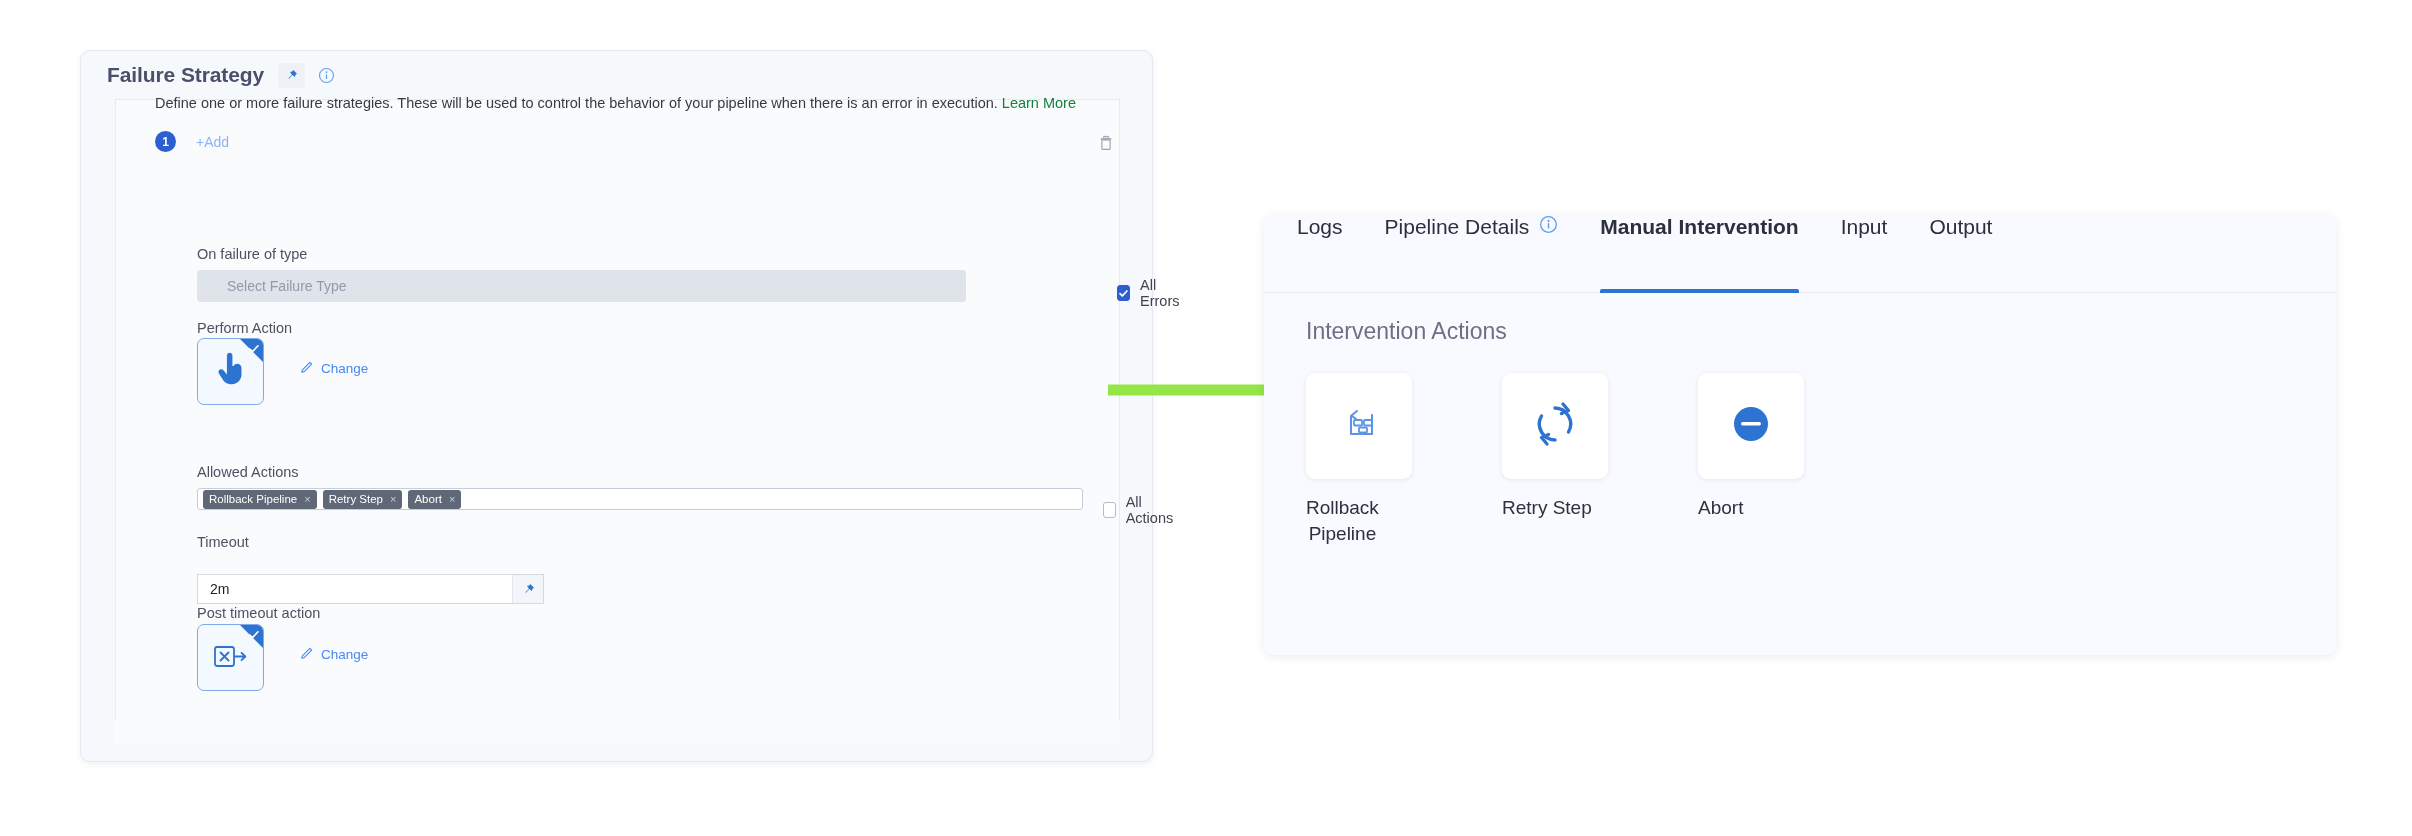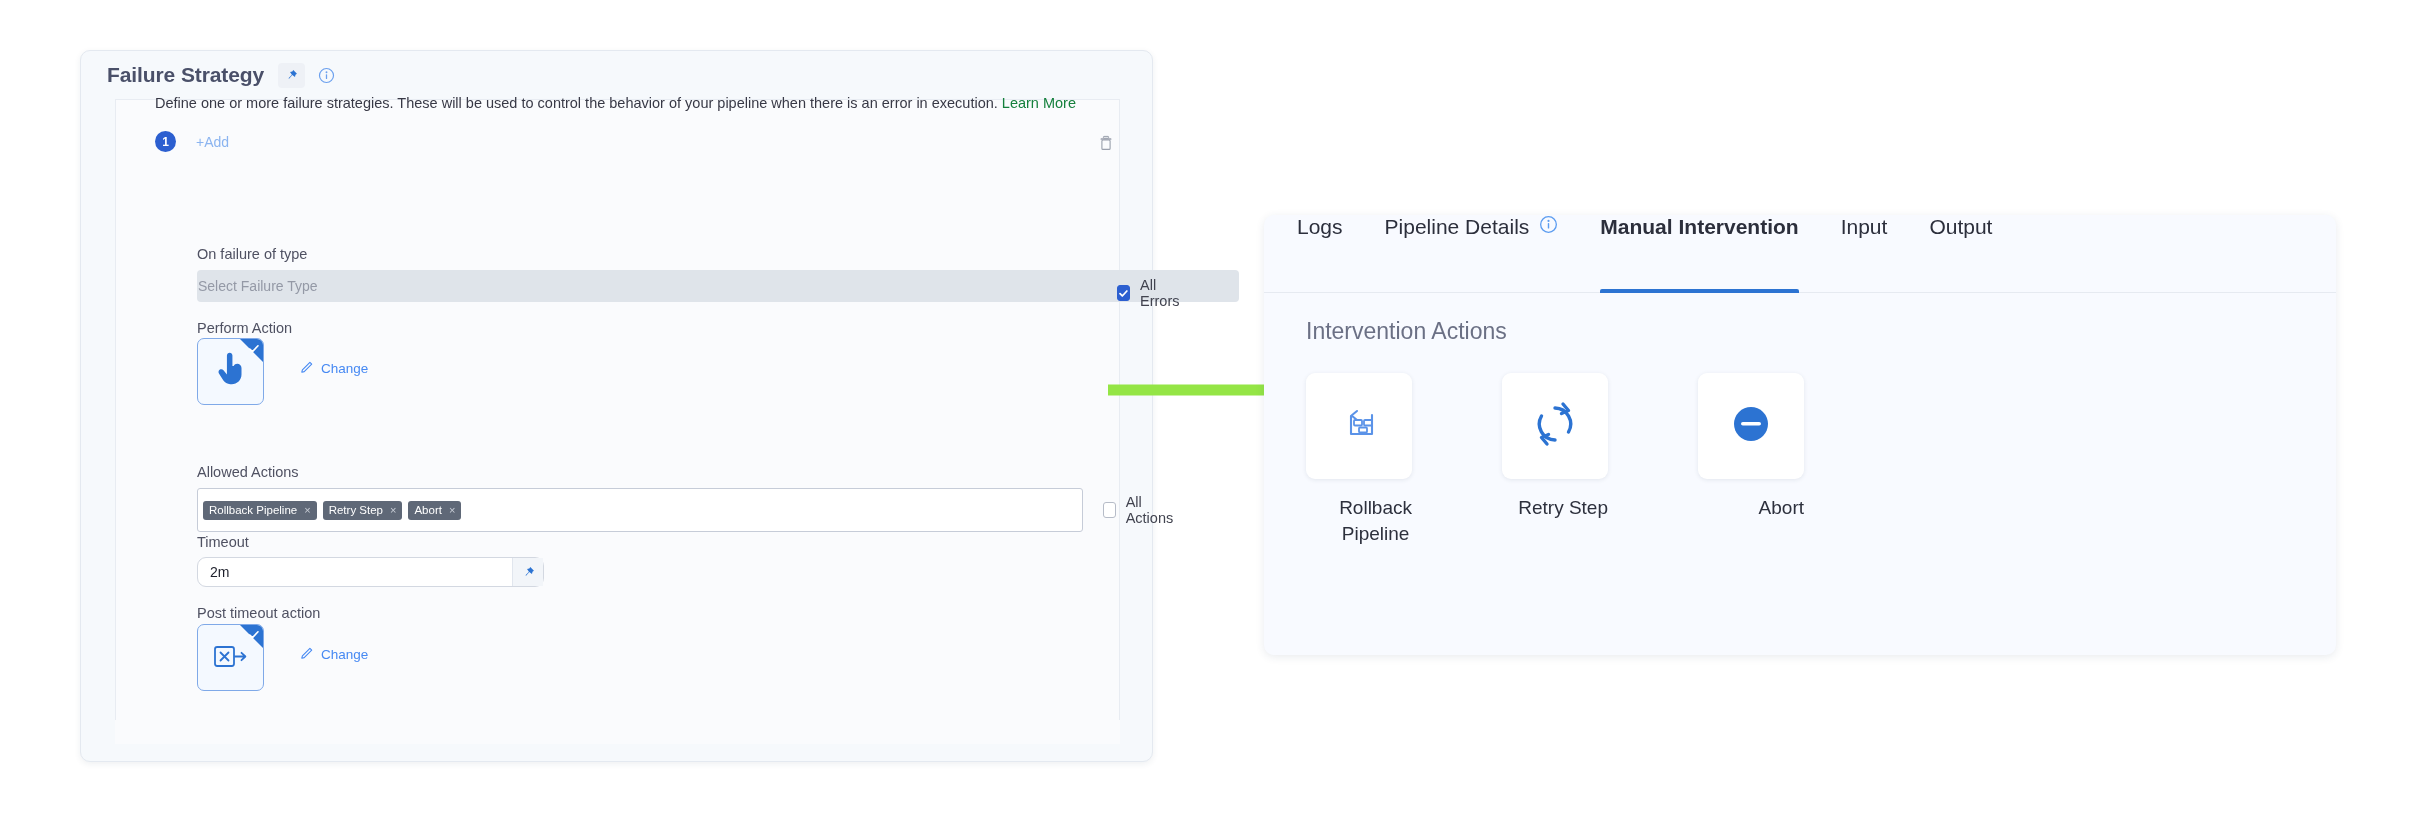--- a/index.html
+++ b/index.html
@@ -145,28 +145,28 @@
     position: absolute;
     left: 116px;
     font-size: 14.5px;
     color: #4f5162;
   }
 
   .sel-failure {
     position: absolute;
     left: 116px;
     top: 219px;
-    width: 1042px;
+    width: 769px;
     height: 32px;
     background: #dfe4ea;
     border-radius: 4px;
     box-sizing: border-box;
     display: flex;
     align-items: center;
-    padding-left: 1px;
+    padding-left: 30px;
     font-size: 14px;
     color: #9499a6;
   }
 
   .chk-row {
     position: absolute;
     display: flex;
     align-items: center;
   }
   .chk-box {
@@ -231,21 +231,21 @@
     color: #4689f3;
   }
   .change-link svg { margin-right: 7px; }
 
   
   .chips-field {
     position: absolute;
     left: 116px;
     top: 437px;
     width: 886px;
-    height: 44px;
+    height: 22px;
     background: #ffffff;
     border: 1px solid #c6ccd8;
     border-radius: 3px;
     box-sizing: border-box;
     display: flex;
     align-items: center;
     padding-left: 5px;
   }
   .chip {
     height: 19px;
@@ -262,26 +262,26 @@
   .chip-x {
     margin-left: 7px;
     font-size: 11px;
     color: #c9ced7;
   }
 
   
   .timeout-field {
     position: absolute;
     left: 116px;
-    top: 506px;
+    top: 523px;
     width: 347px;
     height: 30px;
     background: #ffffff;
     border: 1px solid #d3d8e1;
-    border-radius: 9px;
+    border-radius: 0;
     box-sizing: border-box;
     display: flex;
     align-items: center;
   }
   .timeout-val {
     flex: 1;
     padding-left: 12px;
     font-size: 14px;
     color: #1d1f2b;
   }
@@ -369,21 +369,21 @@
     position: absolute;
     left: 42px;
     top: 158px;
     display: flex;
   }
   .action-card {
     width: 106px;
     margin-right: 90px;
     display: flex;
     flex-direction: column;
-    align-items: flex-end;
+    align-items: flex-start;
   }
   .action-box {
     width: 106px;
     height: 106px;
     background: #ffffff;
     border-radius: 9px;
     box-shadow: 0 1px 4px rgba(40,60,90,0.10);
     display: flex;
     align-items: center;
     justify-content: center;

